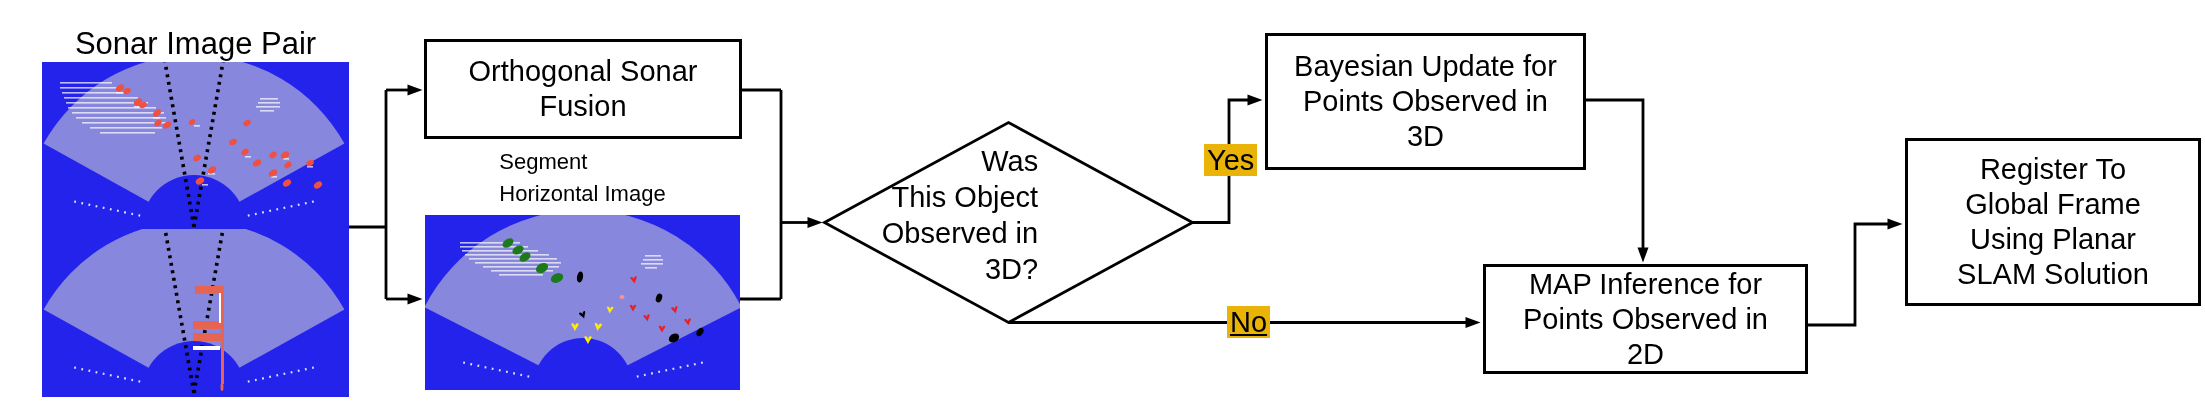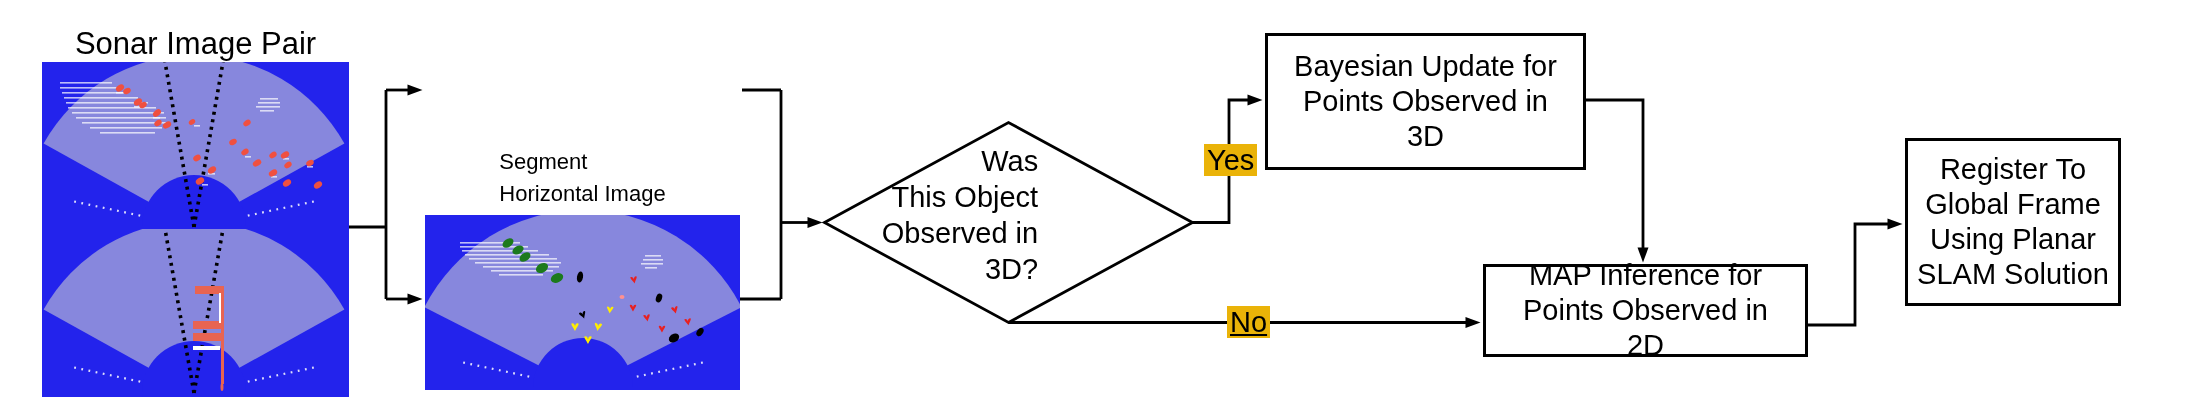--- a/index.html
+++ b/index.html
@@ -117,20 +117,22 @@
       <path d="M152,164 L181,0" stroke="#000" stroke-width="3.6" stroke-dasharray="3 4.6" fill="none"></path>
       <rect x="153" y="57" width="28" height="8" fill="#e86452"></rect>
       <rect x="151" y="92" width="29" height="8" fill="#e86452"></rect>
       <rect x="151" y="104" width="30" height="8" fill="#e86452"></rect>
       <rect x="179" y="57" width="3" height="98" fill="#e86452"></rect>
       <rect x="151" y="117" width="27" height="4" fill="#ffffff"></rect>
       <rect x="177" y="64" width="2" height="30" fill="#ffffff"></rect>
       <ellipse cx="0" cy="0" rx="1.5" ry="4" fill="#e86452" transform="translate(180,158) rotate(0)"></ellipse>
     </svg>
 
+  <div class="node" style="left:424px;top:39px;width:318px;height:100px;">Orthogonal Sonar
+Fusion</div>
 
   <div class="freelabel" style="left:420px;top:144px;width:325px;height:68px;font-size:22px;line-height:32px;">Segment
 Horizontal Image</div>
 
   <svg class="sonar" style="left:425px;top:215px;" width="315" height="175" xmlns="http://www.w3.org/2000/svg" viewBox="0 0 315 175">
       <rect x="0" y="0" width="315" height="175" fill="#2323ec"></rect>
       <path d="M316.6,92.2 A178,178 0 0 0 -0.6,92.2 L158,173 Z" fill="#8787dd"></path>
       <circle cx="158" cy="173" r="50" fill="#2323ec"></circle>
       <rect x="35" y="27" width="60" height="1.6" fill="#fff" opacity="0.7"></rect>
       <rect x="35" y="31" width="68" height="1.6" fill="#fff" opacity="0.7"></rect>
@@ -175,22 +177,22 @@
 Observed in
 3D?</div>
 
   <span class="edge-label" style="left:1204px;top:144px;">Yes</span>
   <span class="edge-label" style="left:1227px;top:306px;text-decoration:underline;">No</span>
 
   <div class="node" style="left:1265px;top:33px;width:321px;height:137px;">Bayesian Update for
 Points Observed in
 3D</div>
 
-  <div class="node" style="left:1483px;top:264px;width:325px;height:93px;">MAP Inference for
+  <div class="node" style="left:1483px;top:264px;width:325px;height:110px;">MAP Inference for
 Points Observed in
 2D</div>
 
-  <div class="node" style="left:1905px;top:138px;width:216px;height:168px;">Register To
+  <div class="node" style="left:1905px;top:138px;width:296px;height:168px;">Register To
 Global Frame
 Using Planar
 SLAM Solution</div>
 
 </div>
 
 </body></html>

